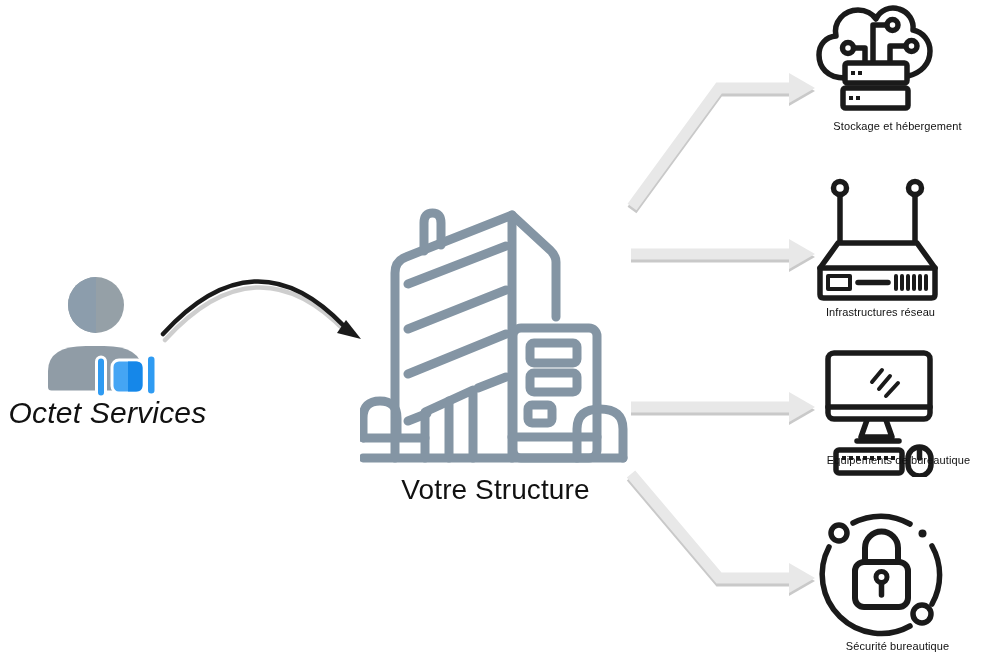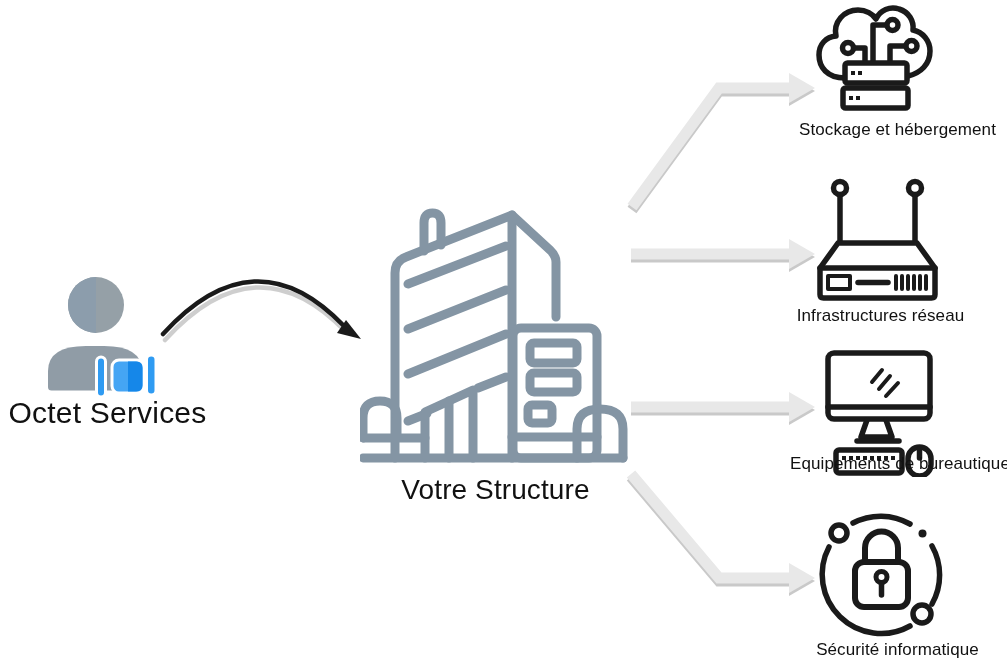--- a/index.html
+++ b/index.html
@@ -1,20 +1,20 @@
 <!DOCTYPE html>
 <html style="--canvas-bg: #ffffff; --ink: #1a1a1a; --ink-text: #111111; --building-slate: #8495a4; --person-gray: #909ca6; --person-gray-light: #8c9dac; --person-gray-right: #95a0a7; --accent-blue: #2f9bf2; --accent-blue-light: #45a5f4; --accent-blue-dark: #1587e9; --arrow-gray: #e8e8e8; --arrow-gray-shadow: #c9c9c9;"><head>
 <meta charset="utf-8">
 <style>
   html,body{margin:0;padding:0;}
   body{font-family:"Liberation Sans", sans-serif; background:#fff;}
   .diagram{position:relative;width:1007px;height:665px;background:var(--canvas-bg,#fff);overflow:hidden;}
   .abs{position:absolute;}
   svg{display:block;}
-  .label{position:absolute;text-align:center;color:var(--ink-text,#111);font-size:17px;white-space:nowrap;letter-spacing:.1px;}
+  .label{position:absolute;text-align:center;color:var(--ink-text,#111);font-size:11px;white-space:nowrap;letter-spacing:.1px;}
   .label.big{font-size:30px;letter-spacing:.2px;}
   .label.hub{font-size:28px;}
   
   .ink{fill:none;stroke:var(--ink,#1a1a1a);stroke-width:5.5;stroke-linecap:round;stroke-linejoin:round;}
   .ink-thin{fill:none;stroke:var(--ink,#1a1a1a);stroke-width:4;stroke-linecap:round;stroke-linejoin:round;}
   .ink-fill{fill:var(--ink,#1a1a1a);stroke:none;}
   .ink-white{fill:#fff;stroke:var(--ink,#1a1a1a);stroke-width:5.5;stroke-linejoin:round;}
   .slate{fill:none;stroke:var(--building-slate,#8495a4);stroke-width:9;stroke-linecap:round;stroke-linejoin:round;}
   .gray-shaft{fill:none;stroke:var(--arrow-gray,#e8e8e8);stroke-width:11;stroke-linecap:butt;stroke-linejoin:miter;}
   .gray-shaft-sh{fill:none;stroke:var(--arrow-gray-shadow,#c9c9c9);stroke-width:11;stroke-linecap:butt;stroke-linejoin:miter;}
@@ -75,21 +75,21 @@
 
   <svg class="abs" style="left:40px;top:275px;" width="130" height="125" viewBox="0 0 130 125">
     <circle cx="56" cy="30" r="28" fill="var(--person-gray-right,#95a0a7)"></circle>
     <path d="M56,2 a28,28 0 0 0 0,56 Z" fill="var(--person-gray-light,#8c9dac)"></path>
     <path d="M8,112 L8,96 Q8,71 46,71 L64,71 Q102,71 102,96 L102,112 Q102,115.5 98.5,115.5 L11.5,115.5 Q8,115.5 8,112 Z" fill="var(--person-gray,#909ca6)"></path>
     <rect x="56.5" y="82" width="9" height="40" rx="4.5" fill="var(--accent-blue,#2f9bf2)" stroke="#fff" stroke-width="3"></rect>
     <rect x="106.5" y="80" width="9.5" height="40" rx="4.75" fill="var(--accent-blue,#2f9bf2)" stroke="#fff" stroke-width="3"></rect>
     <rect x="72" y="85" width="32" height="33" rx="7" fill="var(--accent-blue-light,#45a5f4)" stroke="#fff" stroke-width="3"></rect>
     <path d="M88,86.5 L96,86.5 Q102.5,86.5 102.5,93 L102.5,110 Q102.5,116.5 96,116.5 L88,116.5 Z" fill="var(--accent-blue-dark,#1587e9)"></path>
   </svg>
-  <div class="label big" style="left:0;top:396px;width:215px;">Octet Services</div>
+  <div class="label big" style="left:0;top:396px;width:215px;font-style:italic;">Octet Services</div>
 
   <svg class="abs" style="left:360px;top:205px;" width="270" height="265" viewBox="0 0 270 265">
     <g class="slate">
       <path d="M35,253 L35,68 Q35,56 46,52 L152,10 L152,253"></path>
       <path d="M64,46 L64,18 Q64,8 72.5,8 Q81,8 81,18 L81,40"></path>
       <path d="M152,10 L190,45 Q196,50.5 196,57 L196,112"></path>
       <path d="M48,79 L146,41"></path>
       <path d="M48,124 L146,85"></path>
       <path d="M48,169 L146,129"></path>
       <path d="M48,216 L67,208.5"></path>
@@ -177,15 +177,15 @@
     <circle class="ink-fill" cx="110.5" cy="25.5" r="4"></circle>
     <path class="ink" d="M120,38 A59,59 0 0 1 120,96"></path>
     <path class="ink" d="M98,118 A59,59 0 0 1 17,39"></path>
     <circle class="ink" cx="27" cy="25" r="8"></circle>
     <circle class="ink" cx="110" cy="106" r="9"></circle>
     <rect x="43" y="54" width="53" height="45" rx="9" fill="#fff" stroke="var(--ink,#1a1a1a)" stroke-width="6"></rect>
     <path d="M53,54 L53,40 A16.5,16.5 0 0 1 86,40 L86,54" fill="none" stroke="var(--ink,#1a1a1a)" stroke-width="6" stroke-linecap="round"></path>
     <circle cx="69.5" cy="69" r="5.5" fill="none" stroke="var(--ink,#1a1a1a)" stroke-width="5"></circle>
     <path d="M69.5,76 L69.5,87" stroke="var(--ink,#1a1a1a)" stroke-width="5.5" stroke-linecap="round"></path>
   </svg>
-  <div class="label" style="left:790px;top:640px;width:215px;">Sécurité informatique</div>
+  <div class="label" style="left:790px;top:640px;width:215px;">Sécurité bureautique</div>
 
 </div>
 
 </body></html>

